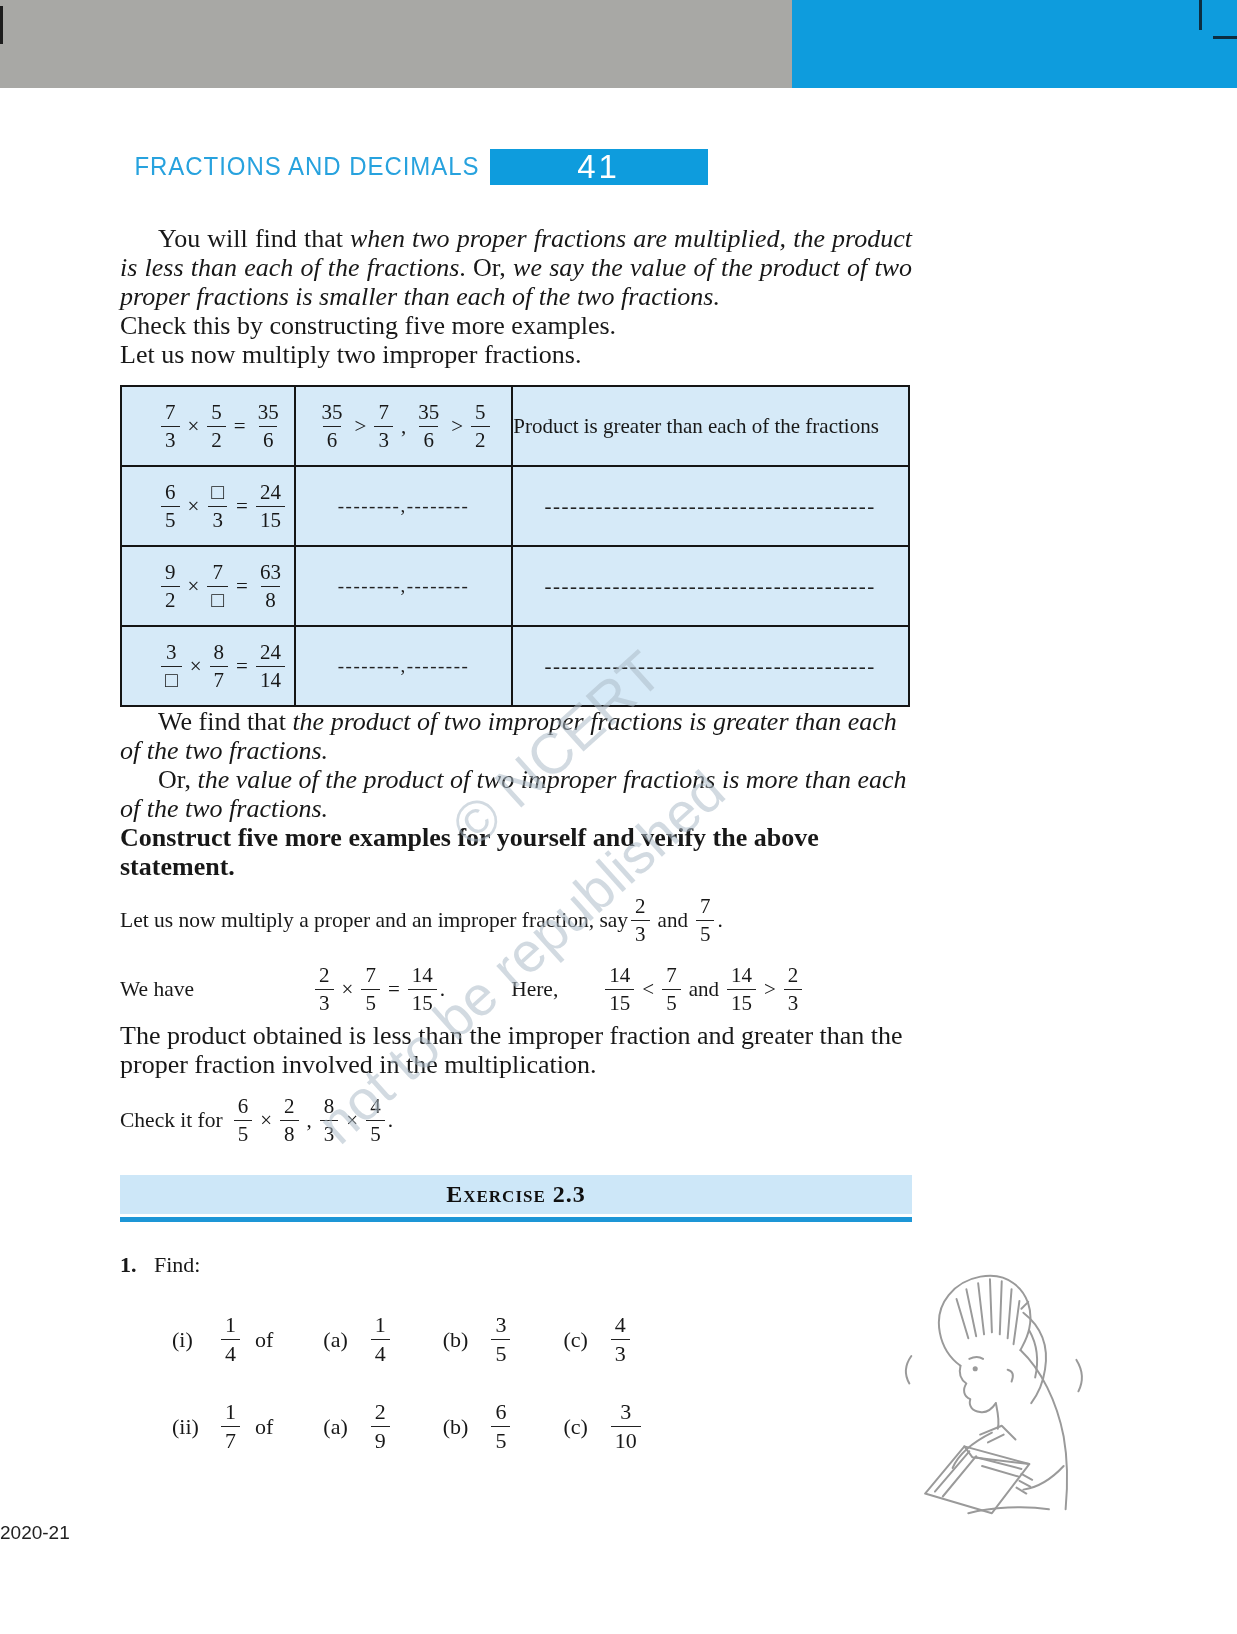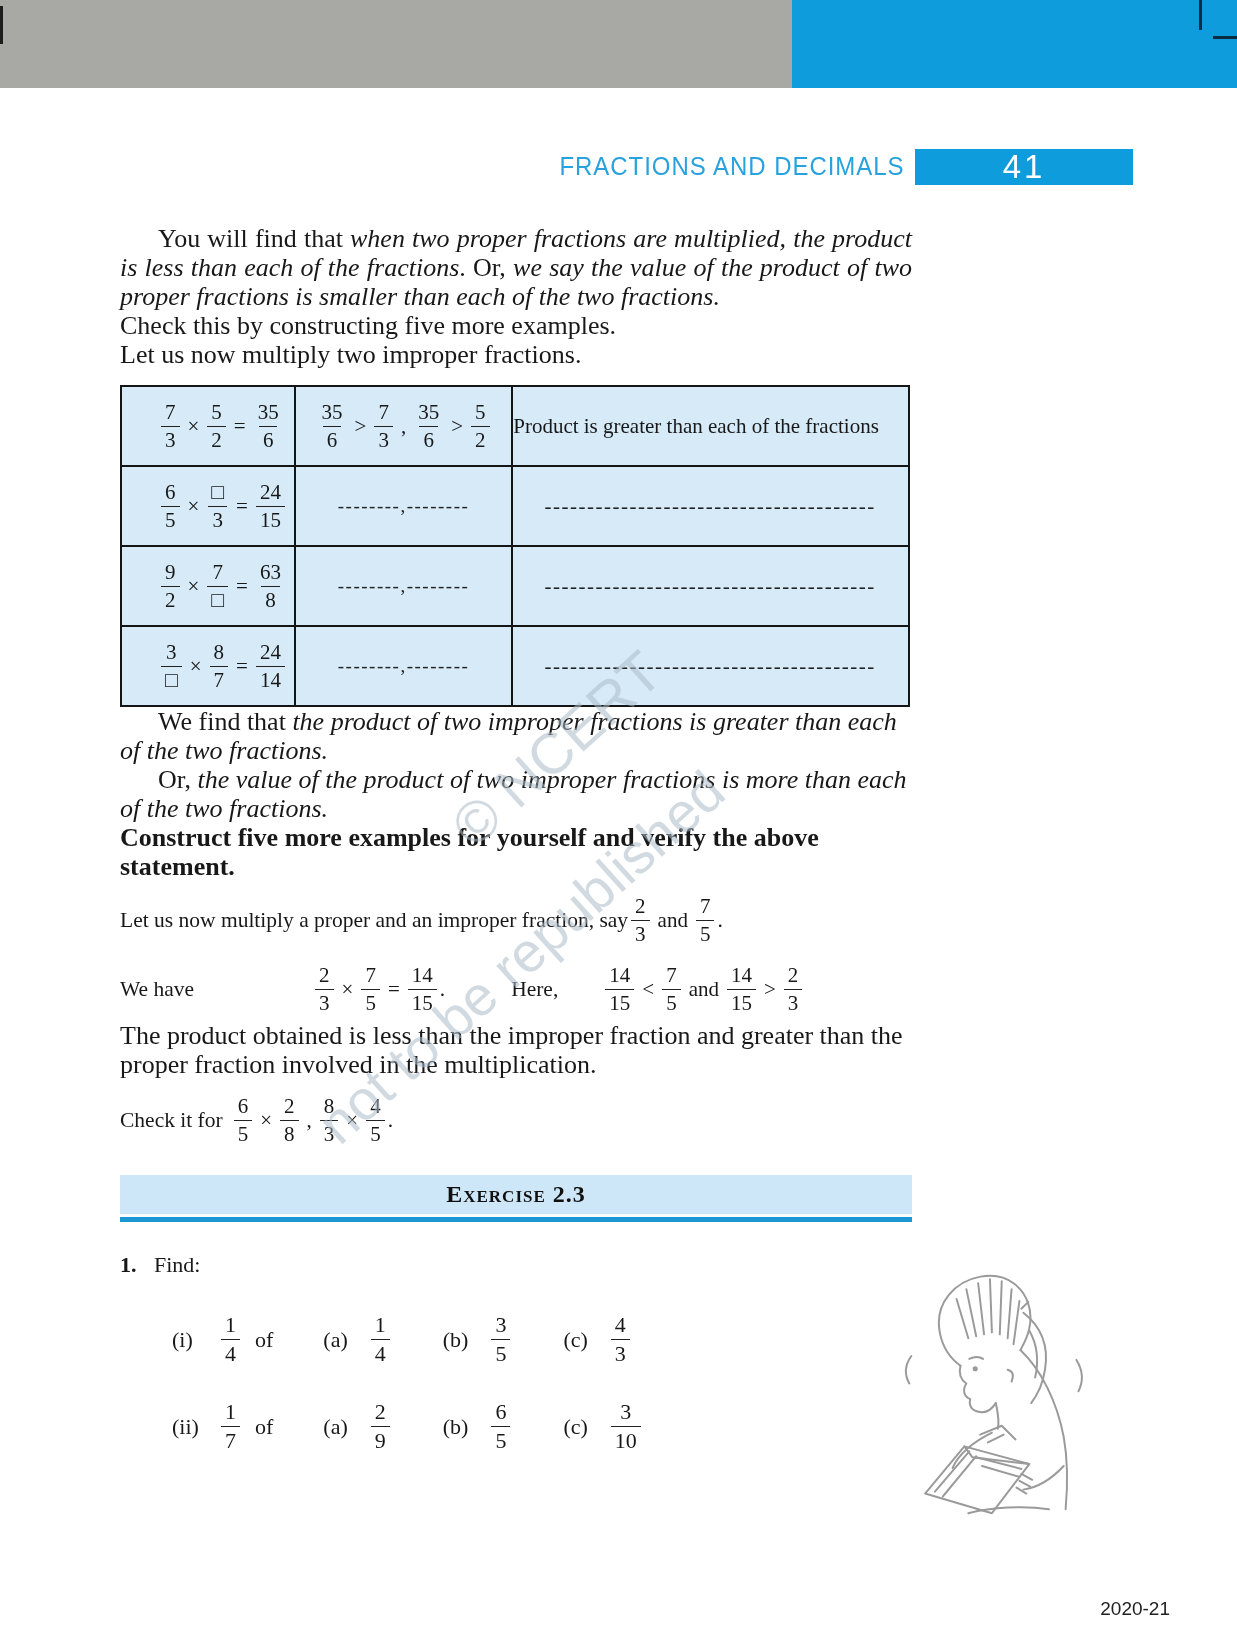--- a/index.html
+++ b/index.html
@@ -12,21 +12,21 @@
 
   
   .band-gray  { position:absolute; left:0; top:0; width:792px; height:88px; background:#a8a8a5; }
   .band-blue  { position:absolute; left:792px; top:0; width:445px; height:88px; background:#0e9cdd; }
   .mark-tl    { position:absolute; left:0; top:6px; width:3px; height:38px; background:#1d1d1d; }
   .mark-tr-v  { position:absolute; left:1199px; top:0; width:3px; height:30px; background:#0c2d40; }
   .mark-tr-h  { position:absolute; left:1213px; top:36px; width:24px; height:3px; background:#0c2d40; }
 
   
   .header-row { position:absolute; left:120px; top:148px; width:1013px; height:37px;
-                display:flex; justify-content:flex-end; align-items:center; }
+                display:flex; justify-content:flex-start; align-items:center; }
   .header-title { font-family:"Liberation Sans", sans-serif; font-size:25px; letter-spacing:1px;
                   color:#27a2de; transform:scaleX(0.96); transform-origin:right center; }
   .pageno-box { margin-left:10px; width:218px; height:36px; background:#0e9cdd; color:#ffffff;
                 display:flex; align-items:center; justify-content:center;
                 font-family:"Liberation Sans", sans-serif; font-size:33px; letter-spacing:3px; }
 
   
   .content { position:absolute; left:120px; top:224px; width:792px; }
   p.body { font-size:26px; line-height:29px; margin:0; }
   .indent { text-indent:38px; }
@@ -79,21 +79,21 @@
   .prob-row .frac { font-size:22px; }
 
   
   .wm { position:absolute; font-family:"Liberation Sans", sans-serif; color:#aebdc9; opacity:0.55;
         pointer-events:none; white-space:nowrap; z-index:40; }
   .wm1 { left:438px; top:810px; font-size:58px; transform:rotate(-42deg); transform-origin:0 0; }
   .wm2 { left:305px; top:1108px; font-size:56px; transform:rotate(-42deg); transform-origin:0 0; }
 
   
   .girl { position:absolute; left:872px; top:1240px; width:230px; height:285px; }
-  .footer { position:absolute; left:0; top:1598px; width:1170px; text-align:right;
+  .footer { position:absolute; left:0; top:1522px; width:1170px; text-align:left;
             font-family:"Liberation Sans", sans-serif; font-size:19px; color:#222; }
 </style>
 </head>
 <body>
 
 <div class="page">
 
   <div class="band-gray"></div>
   <div class="band-blue"></div>
   <div class="mark-tl"></div>

